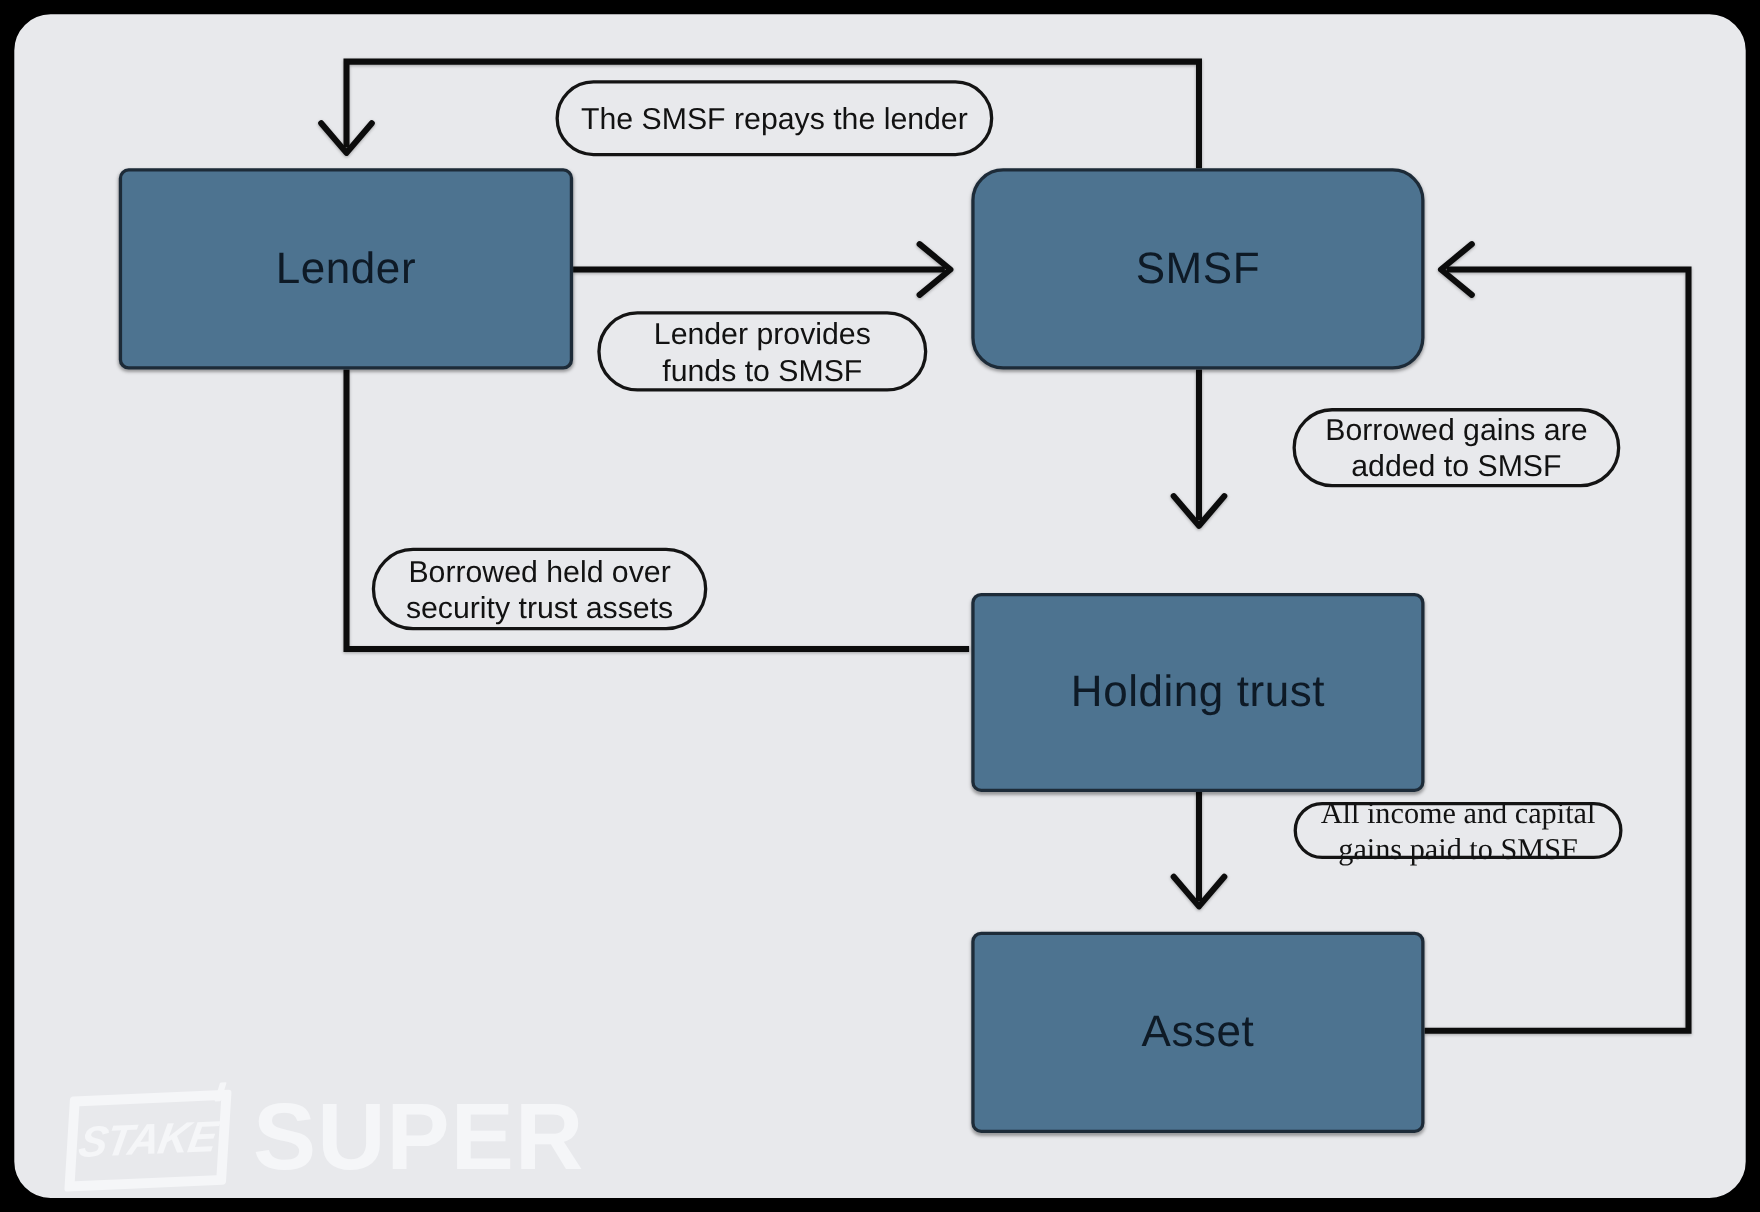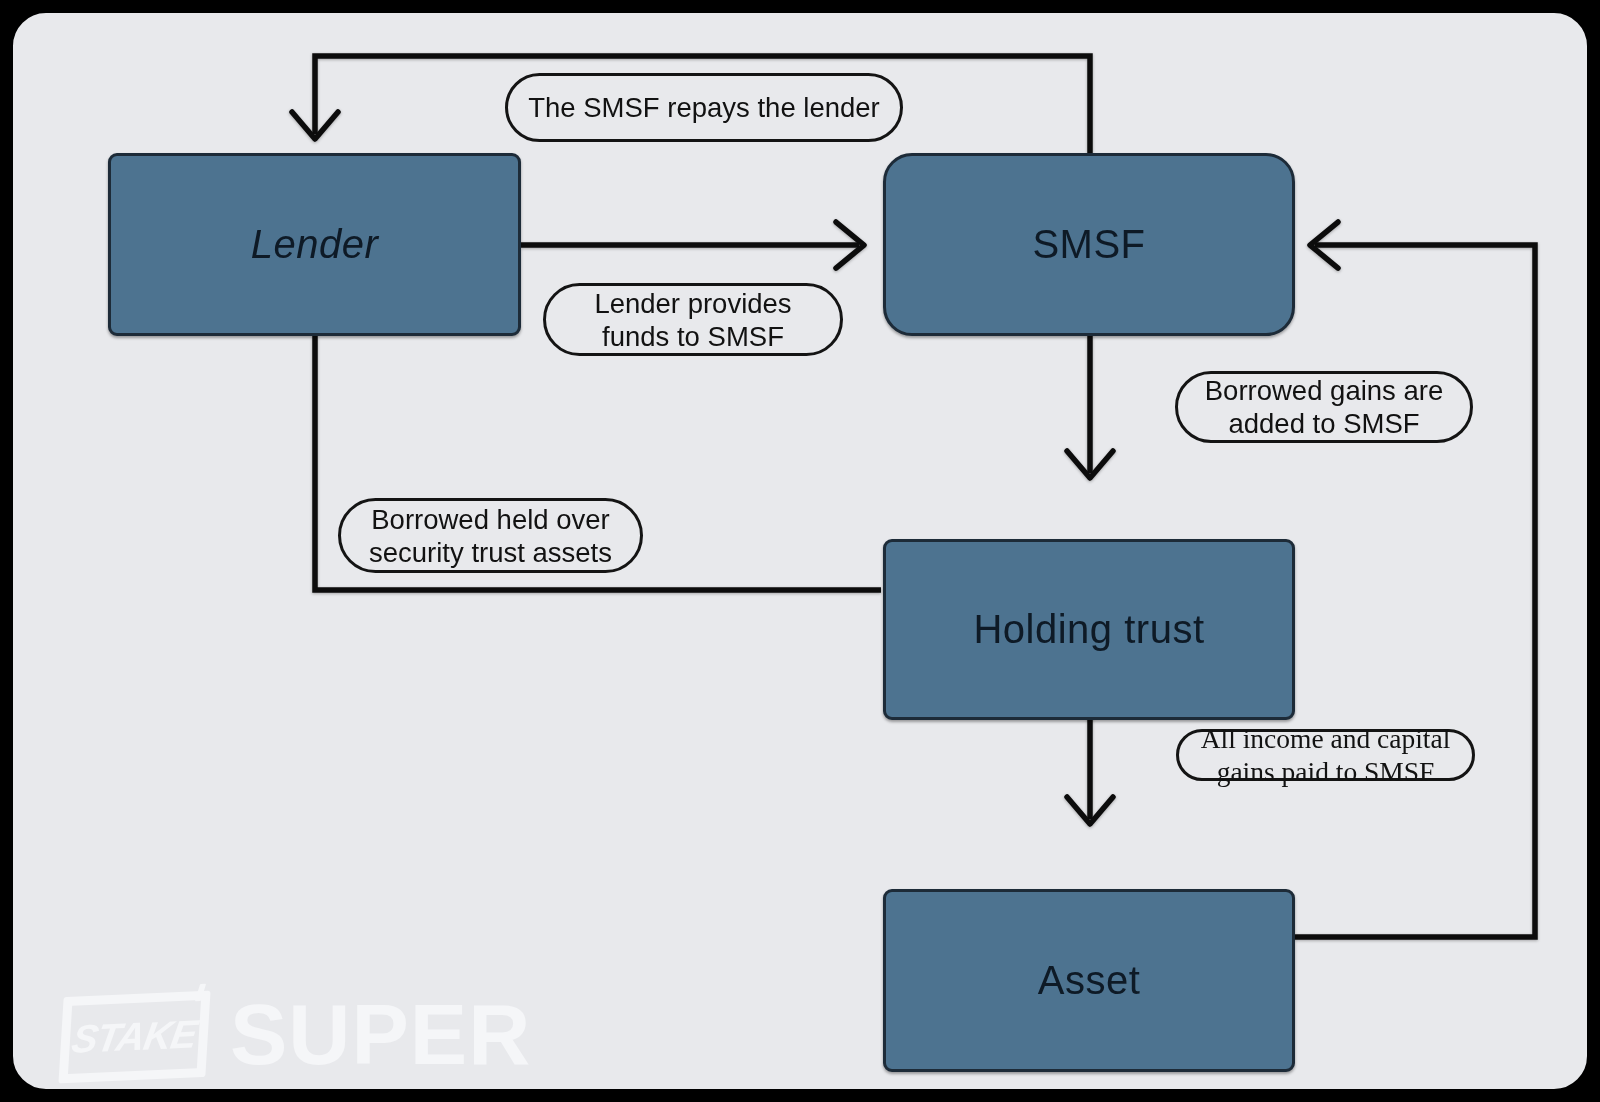--- a/index.html
+++ b/index.html
@@ -18,24 +18,24 @@
   svg.wires{position:absolute;left:0;top:0;width:1600px;height:1102px;
     filter:drop-shadow(0 1px 1.5px rgba(0,0,0,0.3));}
   svg.wires path{stroke:var(--line);stroke-width:5.5;fill:none;}
   svg.wires path.head{stroke-linecap:round;stroke-linejoin:round;}
   .node{
     position:absolute;display:flex;align-items:center;justify-content:center;
     background:var(--node-fill);border:3px solid var(--node-border);border-radius:9px;
     color:var(--node-text);font-size:40px;letter-spacing:0.5px;
     box-shadow:0 2px 3px rgba(0,0,0,0.35);
   }
-  .node-lender{left:95px;top:140px;width:413px;height:183px;font-style:italic;}
+  .node-lender{left:95px;top:140px;width:413px;height:183px;}
   .node-smsf{left:870px;top:140px;width:412px;height:183px;border-radius:29px;}
   .node-holding{left:870px;top:487px;width:412px;height:181px;margin-top:39px;}
-  .node-asset{left:870px;top:834px;width:412px;height:183px;margin-top:42px;}
+  .node-asset{left:870px;top:834px;width:412px;height:183px;}
   .pill{
     position:absolute;display:flex;flex-direction:column;align-items:center;justify-content:center;
     border:3px solid var(--pill-border);border-radius:44px;background:var(--bg);
     color:var(--pill-text);font-size:27.5px;line-height:33px;text-align:right;
   }
   .pill span{display:block;white-space:nowrap;}
   .pill-repays{left:492px;top:60px;width:398px;height:69px;}
   .pill-provides{left:530px;top:270px;width:300px;height:73px;}
   .pill-borrowed{left:1162px;top:358px;width:298px;height:72px;}
   .pill-security{left:325px;top:485px;width:305px;height:75px;}

